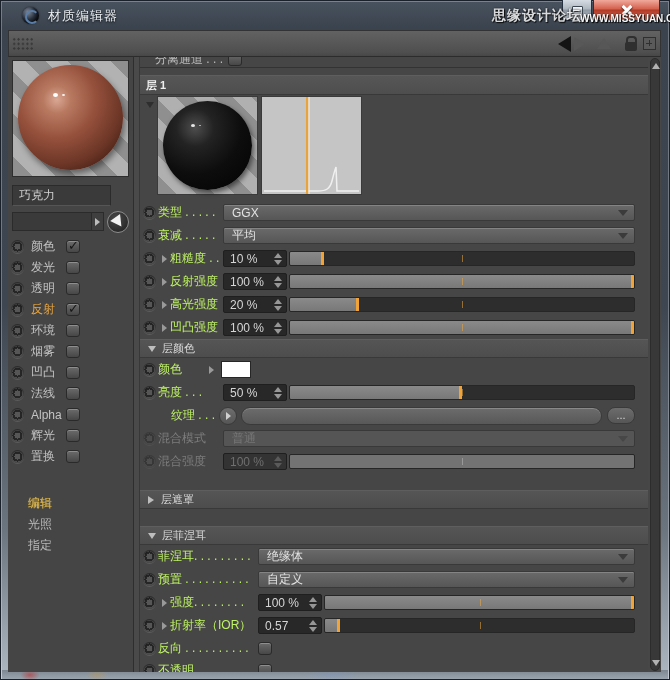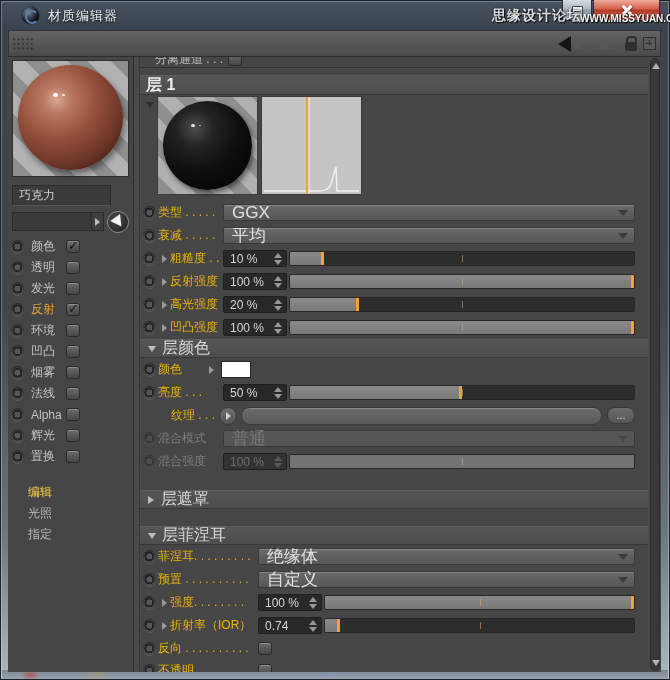--- a/index.html
+++ b/index.html
@@ -103,39 +103,39 @@
   .chan-label { font-size:12px; color:#c3c3c3; margin-left:7px; width:35px; }
   .chan-label.sel { color:#e8a33c; }
   .chk { width:14px; height:13px; border-radius:3px; margin-left:3px; position:relative;
     background:linear-gradient(180deg,#6b6b6b,#474747); border:1px solid #2a2a2a;
     box-shadow:inset 0 1px 0 rgba(255,255,255,.25); flex:0 0 14px; }
   .chan .chk { position:absolute; left:55px; }
   .chan { position:relative; }
   .chk.checked::after { content:"✓"; position:absolute; left:1px; top:-3px; font-size:13px;
     font-weight:bold; color:#161616; }
 
-  .side-tabs { position:absolute; left:0; top:425px; width:125px; }
+  .side-tabs { position:absolute; left:0; top:436px; width:125px; }
   .side-tab { height:21px; line-height:21px; padding-left:20px; font-size:12px; color:#b9b9b9; }
   .side-tab.active { color:#e0b84a; text-shadow:0 0 1px rgba(224,184,74,.6); }
 
   
   .main { position:absolute; left:132px; right:13px; top:0; bottom:0; background:#464646; overflow:hidden; }
 
   .sep-row { height:11px; overflow:hidden; border-bottom:1px solid #333; }
   .sep-row .inner { height:22px; margin-top:-9px; display:flex; align-items:center; padding-left:15px; }
   .sep-row .plabel { font-size:12px; color:#bdbdbd; width:70px; }
 
   .spacer8 { height:7px; }
 
   .sec-header { height:19px; background:linear-gradient(180deg,#555,#4d4d4d);
     border-top:1px solid #5e5e5e; border-bottom:1px solid #393939;
     display:flex; align-items:center; padding-left:8px; }
   .sec-header .tri-open { width:0;height:0;border-left:4px solid transparent;border-right:4px solid transparent;border-top:6px solid #bdbdbd; margin-right:6px; }
   .sec-header .tri-closed { width:0;height:0;border-top:4px solid transparent;border-bottom:4px solid transparent;border-left:6px solid #bdbdbd; margin-right:7px; }
-  .sec-title { font-size:16px; color:#dadada; }
+  .sec-title { font-size:11px; color:#dadada; }
   .layer-header { height:20px; background:linear-gradient(180deg,#565656,#4e4e4e);
     border-top:1px solid #5e5e5e; border-bottom:1px solid #393939;
     display:flex; align-items:center; padding-left:6px; }
   .layer-header .sec-title { font-weight:bold; color:#eee; }
   .mt3 { margin-top:17px; }
 
   .preview-row { height:103px; position:relative; margin-bottom:3px; }
   .preview-row .tri-open { position:absolute; left:6px; top:7px; width:0;height:0;
     border-left:4px solid transparent;border-right:4px solid transparent;border-top:6px solid #2e2e2e; }
   .layer-thumb { position:absolute; top:1px; width:101px; height:99px; border:1px solid #3a3a3a;
@@ -145,30 +145,30 @@
     background:radial-gradient(circle at 36% 30%, #4e4e4e 0%, #232323 22%, #0d0d0d 55%, #020202 100%);
     box-shadow:2px 3px 5px rgba(0,0,0,.5); }
   .black-sphere::after { content:""; position:absolute; left:32%; top:26%; width:4px; height:3px;
     background:#e8e8e8; border-radius:50%; box-shadow:7px 0 0 -1px rgba(230,230,230,.85); }
   .curve-tile { position:absolute; left:121px; top:1px; width:101px; height:99px; border:1px solid #3a3a3a; background:#c5c5c5; }
 
   .prow { height:23px; display:flex; align-items:center; padding-left:3px; }
   .prow .radio { flex:0 0 13px; margin-right:2px; }
   .subarrow { flex:0 0 12px; display:flex; justify-content:center; }
   .subarrow i { width:0;height:0;border-top:4px solid transparent;border-bottom:4px solid transparent;border-left:5px solid #9a9a9a; }
-  .plabel { font-size:12px; color:#eab308; white-space:nowrap; overflow:hidden; }
+  .plabel { font-size:12px; color:#bef264; white-space:nowrap; overflow:hidden; }
   .w-dd  { flex:0 0 65px; }   
   .w-sl  { flex:0 0 53px; }   
   .w-fdd { flex:0 0 100px; }  
   .w-fsl { flex:0 0 88px; }
 
   .dropdown { flex:1; height:17px; margin-right:13px; border-radius:2px; position:relative;
     background:linear-gradient(180deg,#6a6a6a,#565656); border:1px solid #393939;
     box-shadow:inset 0 1px 0 rgba(255,255,255,.18); display:flex; align-items:center; }
-  .dd-value { font-size:17px; color:#e2e2e2; padding-left:8px; }
+  .dd-value { font-size:12px; color:#e2e2e2; padding-left:8px; }
   .dd-arrow { position:absolute; right:6px; top:5px; width:0; height:0;
     border-left:5px solid transparent; border-right:5px solid transparent; border-top:6px solid #3b3b3b; }
 
   .spinner { flex:0 0 64px; height:17px; background:#282828; border-radius:2px; position:relative;
     border:1px solid #1f1f1f; display:flex; align-items:center; }
   .spin-value { font-size:12px; color:#d6d6d6; padding-left:6px; }
   .spin-arrows { position:absolute; right:4px; top:2px; }
   .spin-arrows .up { display:block; width:0;height:0;border-left:4px solid transparent;border-right:4px solid transparent;border-bottom:5px solid #979797; margin-bottom:2px; }
   .spin-arrows .dn { display:block; width:0;height:0;border-left:4px solid transparent;border-right:4px solid transparent;border-top:5px solid #979797; }
 
@@ -264,46 +264,46 @@
       </div>
 
       <div class="channels">
         <div class="chan">
           <span class="radio"></span>
           <span class="chan-label">颜色</span>
           <span class="chk checked"></span>
         </div>
         <div class="chan">
           <span class="radio"></span>
+          <span class="chan-label">发光</span>
+          <span class="chk"></span>
+        </div>
+        <div class="chan">
+          <span class="radio"></span>
           <span class="chan-label">透明</span>
-          <span class="chk"></span>
-        </div>
-        <div class="chan">
-          <span class="radio"></span>
-          <span class="chan-label">发光</span>
           <span class="chk"></span>
         </div>
         <div class="chan">
           <span class="radio"></span>
           <span class="chan-label sel">反射</span>
           <span class="chk checked"></span>
         </div>
         <div class="chan">
           <span class="radio"></span>
           <span class="chan-label">环境</span>
           <span class="chk"></span>
         </div>
         <div class="chan">
           <span class="radio"></span>
+          <span class="chan-label">烟雾</span>
+          <span class="chk"></span>
+        </div>
+        <div class="chan">
+          <span class="radio"></span>
           <span class="chan-label">凹凸</span>
-          <span class="chk"></span>
-        </div>
-        <div class="chan">
-          <span class="radio"></span>
-          <span class="chan-label">烟雾</span>
           <span class="chk"></span>
         </div>
         <div class="chan">
           <span class="radio"></span>
           <span class="chan-label">法线</span>
           <span class="chk"></span>
         </div>
         <div class="chan">
           <span class="radio"></span>
           <span class="chan-label">Alpha</span>
@@ -542,21 +542,21 @@
           <div class="fill has-handle" style="width: 100%;"></div>
         </div>
       </div>
       <div class="prow">
         <span class="radio"></span>
         <span class="subarrow">
             <i></i>
           </span>
         <span class="plabel w-fsl">折射率（IOR）</span>
         <div class="spinner">
-          <span class="spin-value">0.74</span>
+          <span class="spin-value">0.57</span>
           <span class="spin-arrows">
               <i class="up"></i>
               <i class="dn"></i>
             </span>
         </div>
         <div class="slider">
           <div class="fill has-handle" style="width: 5%;"></div>
         </div>
       </div>
       <div class="prow cb-row" style="height:22px;">

